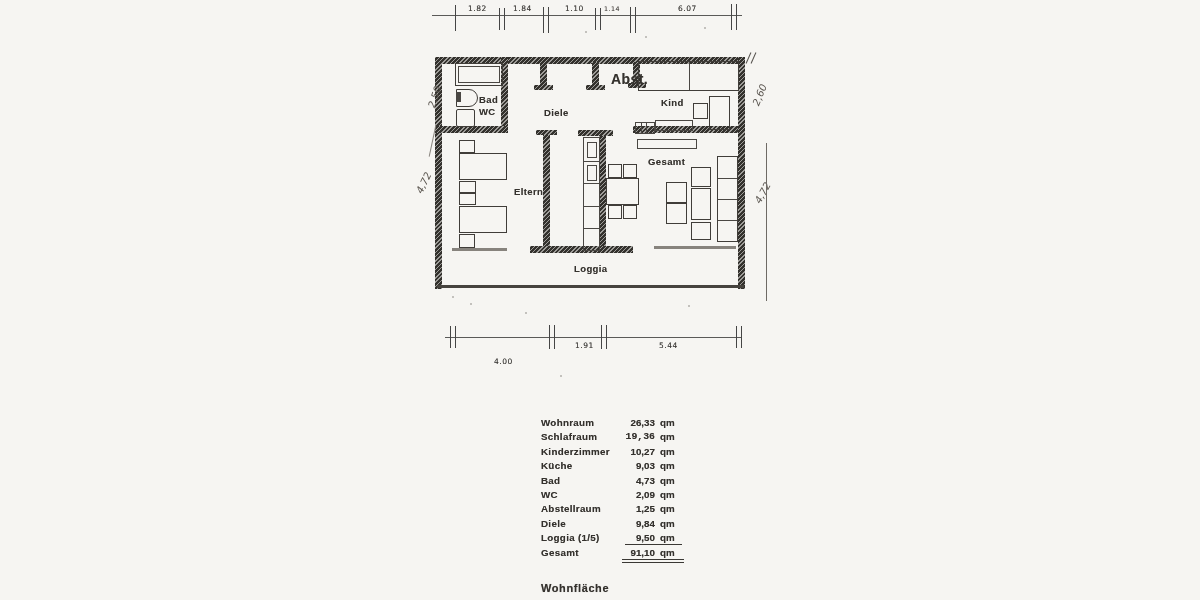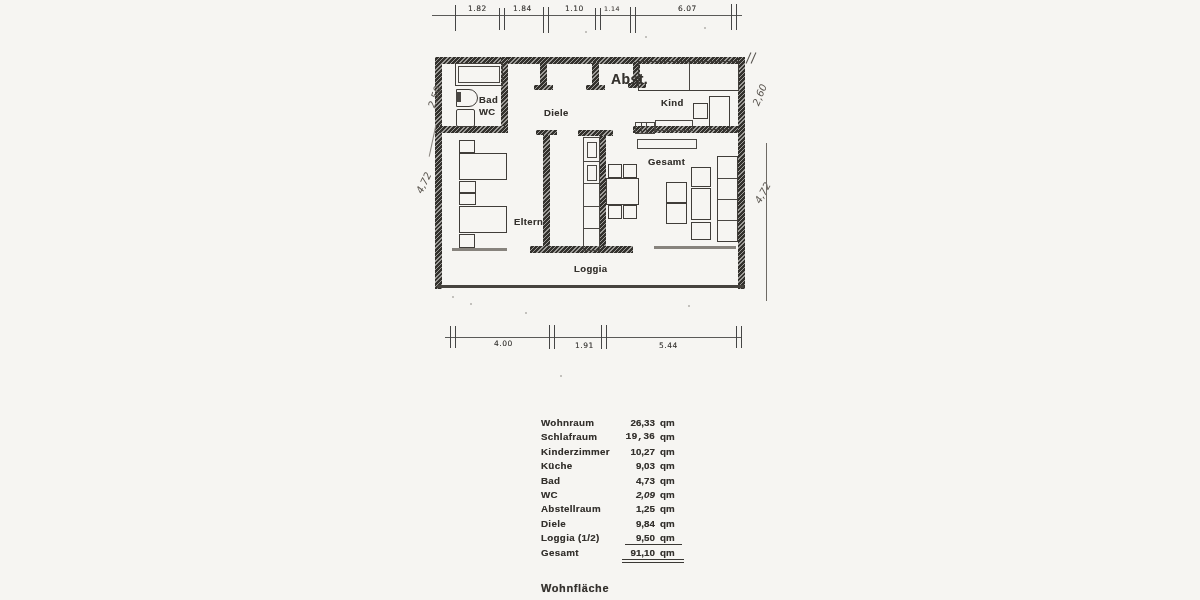--- a/index.html
+++ b/index.html
@@ -141,21 +141,21 @@
       <div class="cellline-h" style="top:21px;"></div>
       <div class="cellline-h" style="top:42px;"></div>
       <div class="cellline-h" style="top:63px;"></div>
     </div>
 
     <div class="room-lbl" style="left:479px;top:94px;">Bad</div>
     <div class="room-lbl" style="left:479px;top:106px;">WC</div>
     <div class="room-lbl" style="left:544px;top:107px;">Diele</div>
     <div class="room-lbl" style="left:611px;top:71px;font-size:14px;">Abst.</div>
     <div class="room-lbl" style="left:661px;top:97px;">Kind</div>
-    <div class="room-lbl" style="left:514px;top:186px;margin-top:30px;">Eltern</div>
+    <div class="room-lbl" style="left:514px;top:186px;">Eltern</div>
     <div class="room-lbl" style="left:648px;top:156px;">Gesamt</div>
     <div class="room-lbl" style="left:574px;top:263px;">Loggia</div>
   </div>
 
   <div class="hand" style="left:424px;top:92px;transform:rotate(-72deg);">2,50</div>
   <div class="hand" style="left:413px;top:178px;transform:rotate(-64deg);">4,72</div>
   <div class="abs" style="left:432px;top:125px;width:1px;height:32px;background:#8a8680;transform:rotate(12deg);"></div>
   <div class="hand" style="left:749px;top:90px;transform:rotate(-68deg);">2,60</div>
   <div class="hand" style="left:752px;top:188px;transform:rotate(-60deg);">4,72</div>
   <div class="vline" style="left:766px;top:143px;height:158px;"></div>
@@ -165,21 +165,21 @@
   <div>
     <div class="hline" style="left:445px;top:337px;width:297px;"></div>
     <div class="tick" style="left:450px;top:326px;height:22px;"></div>
     <div class="tick" style="left:455px;top:326px;height:22px;"></div>
     <div class="tick" style="left:549px;top:325px;height:24px;"></div>
     <div class="tick" style="left:554px;top:325px;height:24px;"></div>
     <div class="tick" style="left:601px;top:325px;height:24px;"></div>
     <div class="tick" style="left:606px;top:325px;height:24px;"></div>
     <div class="tick" style="left:736px;top:326px;height:22px;"></div>
     <div class="tick" style="left:741px;top:326px;height:22px;"></div>
-    <div class="dim" style="left:494px;top:340px;">4.00</div>
+    <div class="dim" style="left:494px;top:358px;">4.00</div>
     <div class="dim" style="left:575px;top:342px;">1.91</div>
     <div class="dim" style="left:659px;top:342px;">5.44</div>
   </div>
 
   <div class="spk" style="left:585px;top:31px;"></div>
   <div class="spk" style="left:645px;top:36px;"></div>
   <div class="spk" style="left:704px;top:27px;"></div>
   <div class="spk" style="left:470px;top:303px;"></div>
   <div class="spk" style="left:525px;top:312px;"></div>
   <div class="spk" style="left:688px;top:305px;"></div>
@@ -201,32 +201,32 @@
 
     <div class="t-label" style="top:461px;">Küche</div>
     <div class="t-num" style="top:461px;">9,03</div>
     <div class="t-unit" style="top:461px;">qm</div>
 
     <div class="t-label" style="top:476px;">Bad</div>
     <div class="t-num" style="top:476px;">4,73</div>
     <div class="t-unit" style="top:476px;">qm</div>
 
     <div class="t-label" style="top:490px;">WC</div>
-    <div class="t-num" style="top:490px;font-style:italic;">2,09</div>
+    <div class="t-num" style="top:490px;">2,09</div>
     <div class="t-unit" style="top:490px;">qm</div>
 
     <div class="t-label" style="top:504px;">Abstellraum</div>
     <div class="t-num" style="top:504px;">1,25</div>
     <div class="t-unit" style="top:504px;">qm</div>
 
     <div class="t-label" style="top:519px;">Diele</div>
     <div class="t-num" style="top:519px;">9,84</div>
     <div class="t-unit" style="top:519px;">qm</div>
 
-    <div class="t-label" style="top:533px;">Loggia (1/2)</div>
+    <div class="t-label" style="top:533px;">Loggia (1/5)</div>
     <div class="t-num" style="top:533px;">9,50</div>
     <div class="t-unit" style="top:533px;">qm</div>
     <div class="sumline" style="left:625px;top:544px;width:57px;"></div>
 
     <div class="t-label" style="top:548px;">Gesamt</div>
     <div class="t-num" style="top:548px;">91,10</div>
     <div class="t-unit" style="top:548px;">qm</div>
     <div class="sumline" style="left:622px;top:559px;width:62px;"></div>
     <div class="sumline" style="left:622px;top:562px;width:62px;"></div>
 

